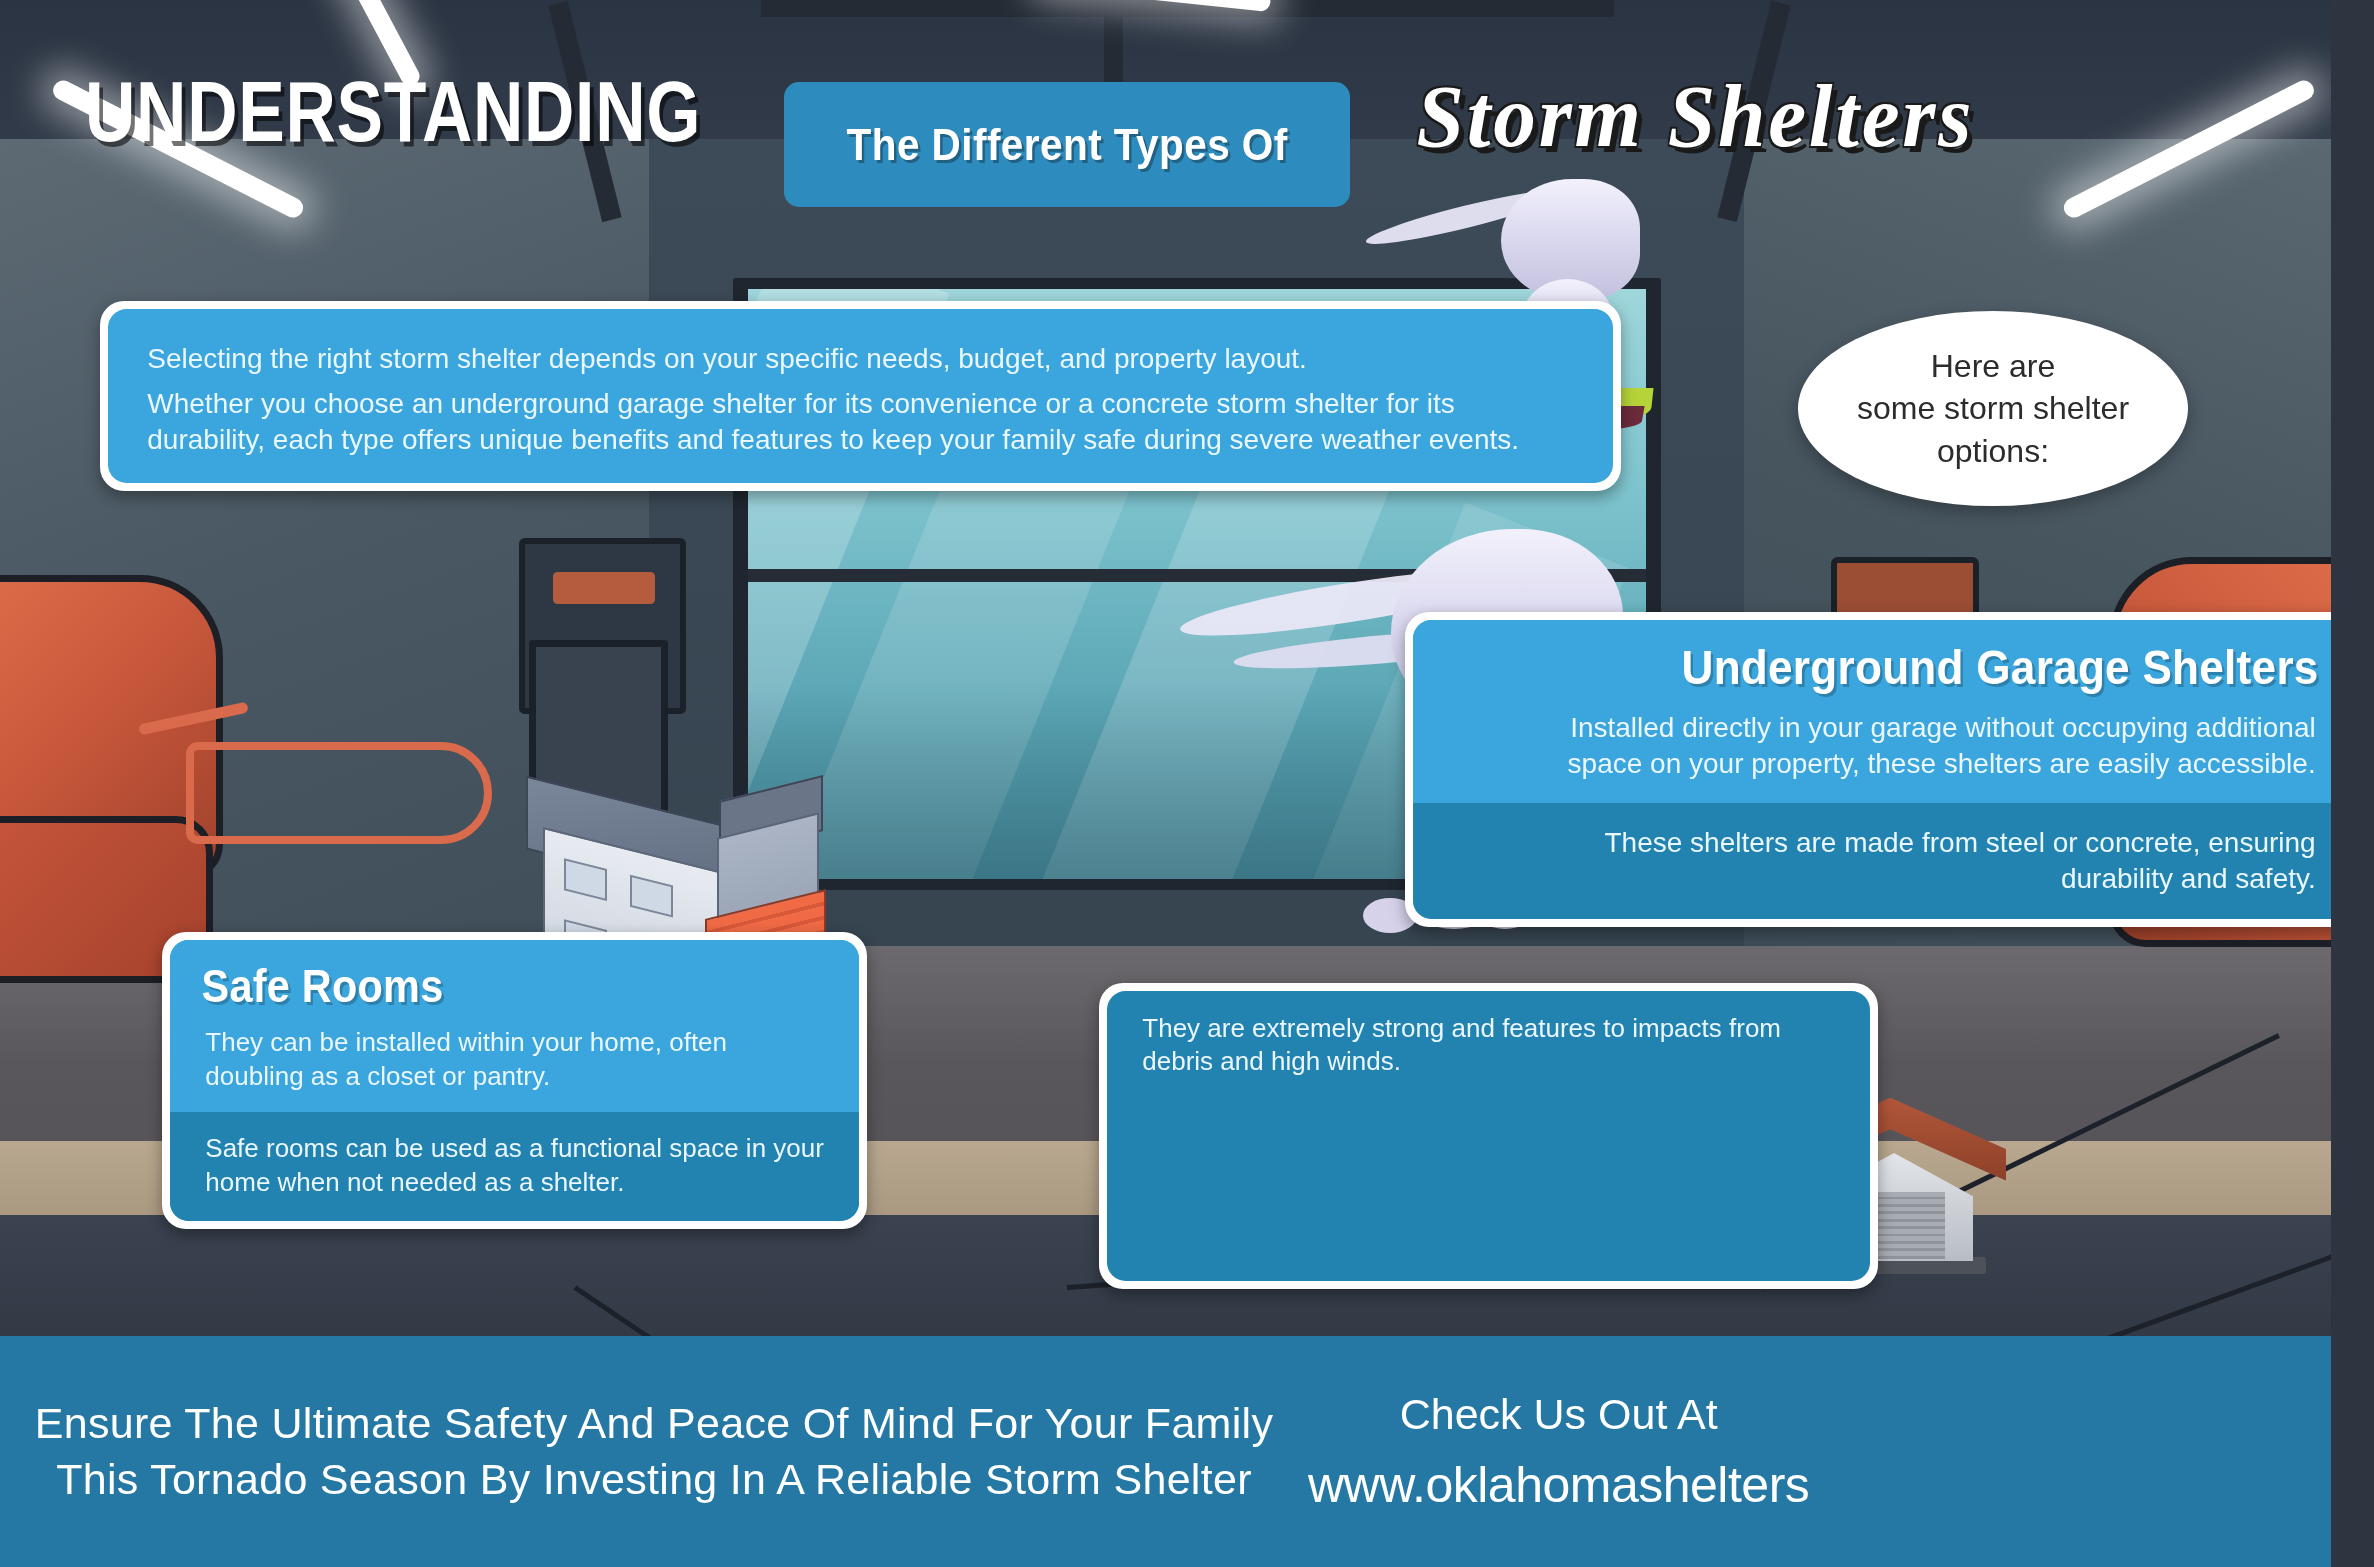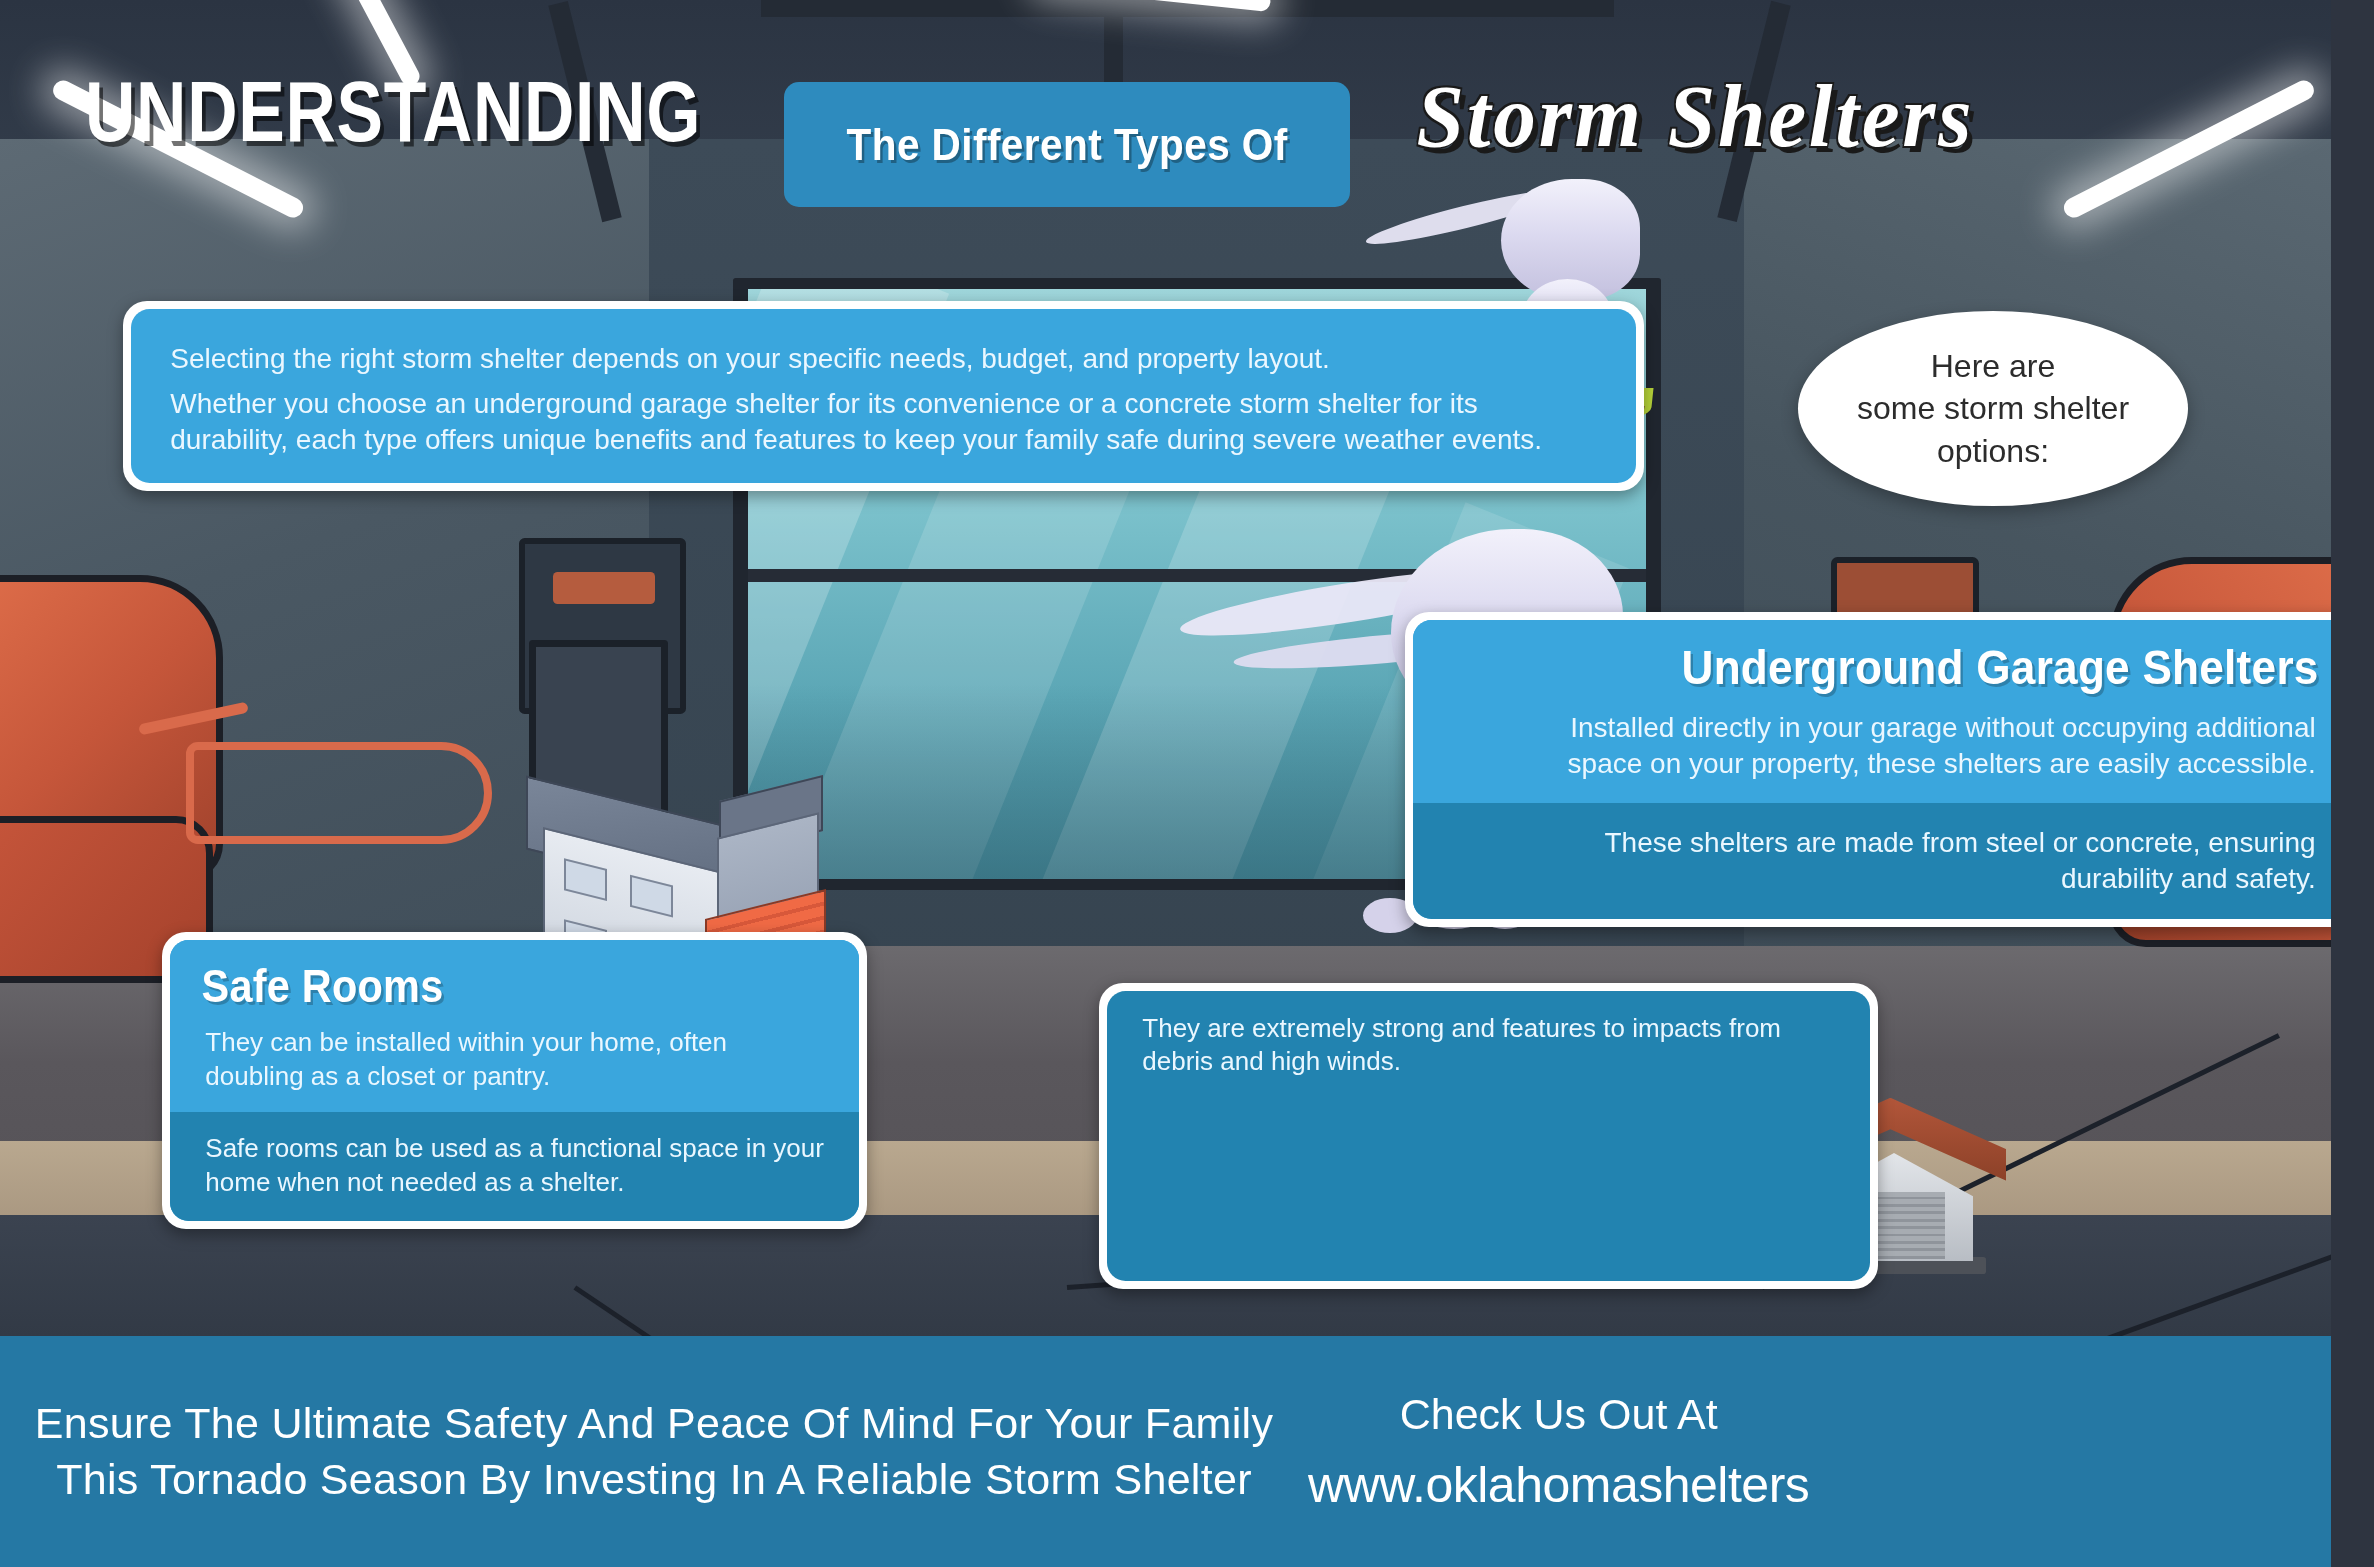--- a/index.html
+++ b/index.html
@@ -217,21 +217,21 @@
   .card-title {
     font-weight:bold; color:#ffffff; letter-spacing:0.3px;
     transform:scaleX(.90); transform-origin:left center;
     text-shadow:2.8px 2.8px 0 rgba(0,0,0,.22);
   }
   .card-p { color:#eaf7ff; line-height:1.30; }
   .sect-light { background:#3aa6dd; }
   .sect-dark  { background:#2283b0; }
 
   
-  #intro-card { left:123px; top:301px; width:1521px; height:190px; }
+  #intro-card { left:100px; top:301px; width:1521px; height:190px; }
   #intro-card .card-inner { padding:32px 39px 24px 39px; justify-content:flex-start; }
   #intro-card .card-p { font-size:28px; }
   #intro-card .gap { height:24px; }
 
   
   #ug-card { left:1405px; top:612px; width:951px; height:315px; }
   #ug-card .card-title { font-size:49px; text-align:right; transform-origin:right center; padding:18.6px 32px 0 0; }
   #ug-card .p1 { padding:15px 32px 20.4px 83px; text-align:right; font-size:28px; }
   #ug-card .p2 { padding:22px 32px 20.4px 83px; text-align:right; font-size:28px; }
 

